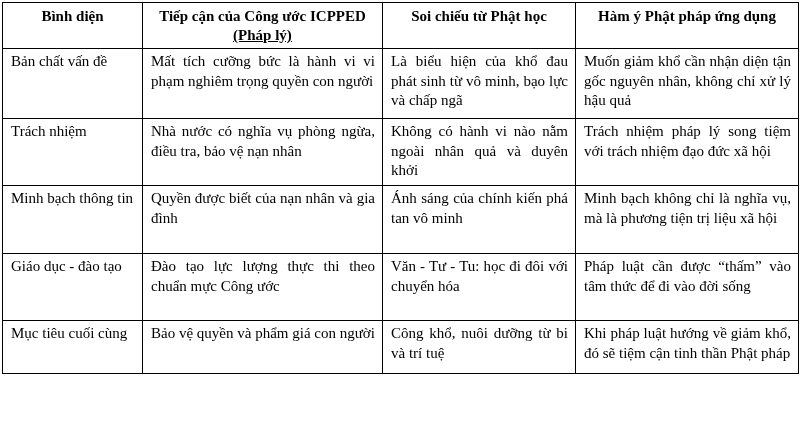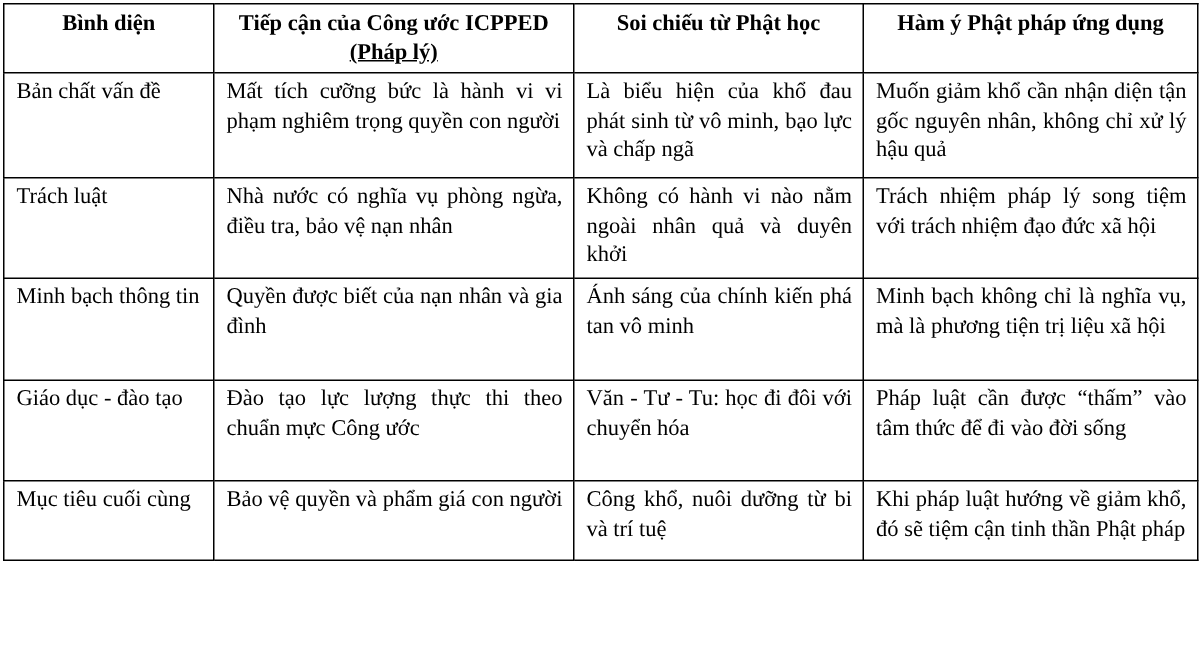--- a/index.html
+++ b/index.html
@@ -82,21 +82,21 @@
       </tr>
     </thead>
     <tbody>
       <tr>
         <td>Bản chất vấn đề</td>
         <td>Mất tích cưỡng bức là hành vi vi phạm nghiêm trọng quyền con người</td>
         <td>Là biểu hiện của khổ đau phát sinh từ vô minh, bạo lực và chấp ngã</td>
         <td>Muốn giảm khổ cần nhận diện tận gốc nguyên nhân, không chỉ xử lý hậu quả</td>
       </tr>
       <tr>
-        <td>Trách luật</td>
+        <td>Trách nhiệm</td>
         <td>Nhà nước có nghĩa vụ phòng ngừa, điều tra, bảo vệ nạn nhân</td>
         <td>Không có hành vi nào nằm ngoài nhân quả và duyên khởi</td>
         <td>Trách nhiệm pháp lý song tiệm với trách nhiệm đạo đức xã hội</td>
       </tr>
       <tr>
         <td>Minh bạch thông tin</td>
         <td>Quyền được biết của nạn nhân và gia đình</td>
         <td>Ánh sáng của chính kiến phá tan vô minh</td>
         <td>Minh bạch không chỉ là nghĩa vụ, mà là phương tiện trị liệu xã hội</td>
       </tr>

